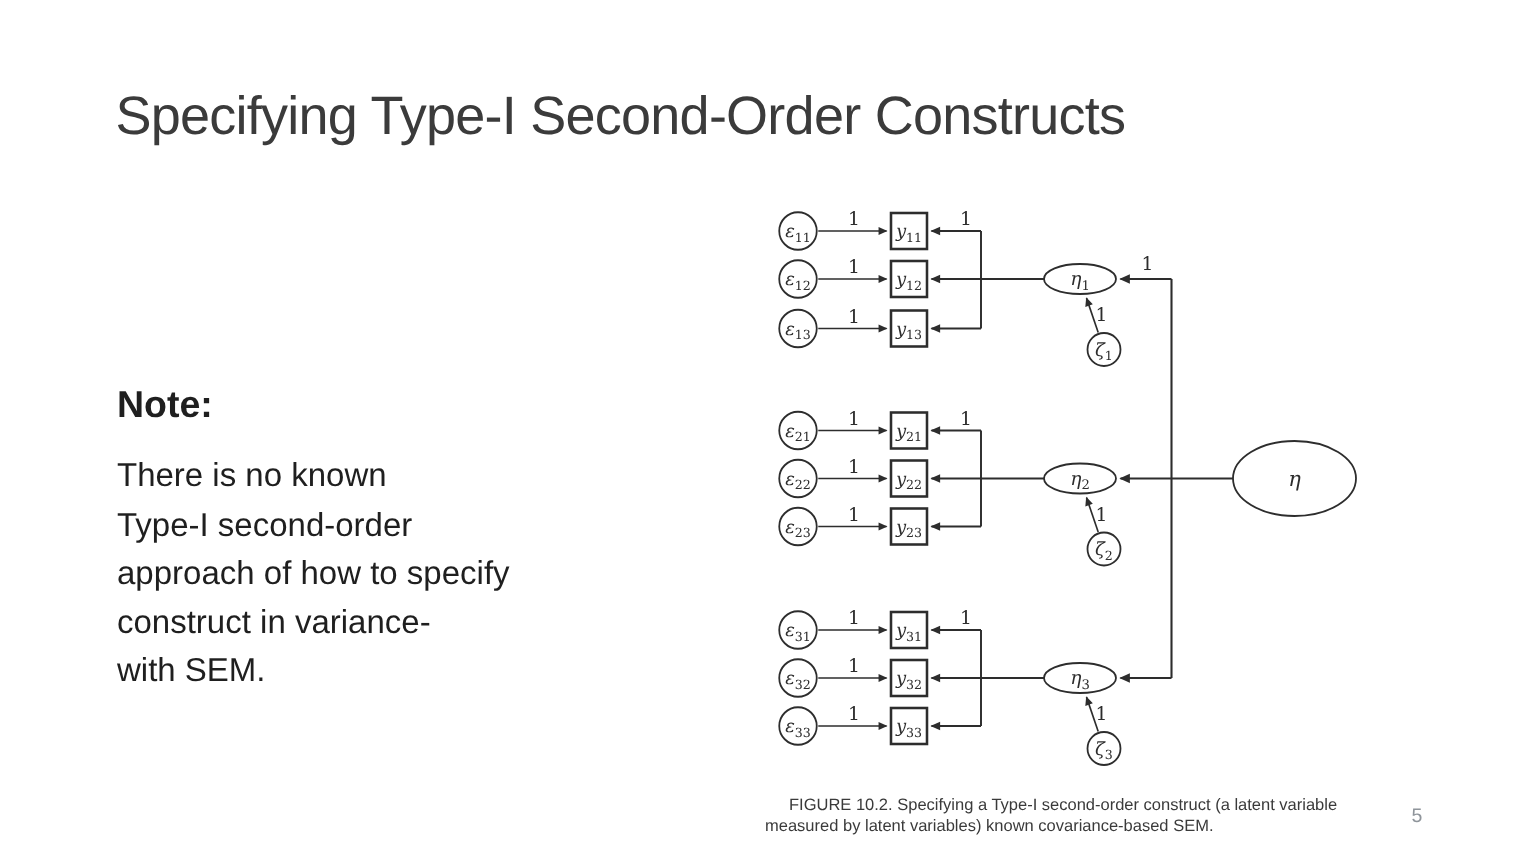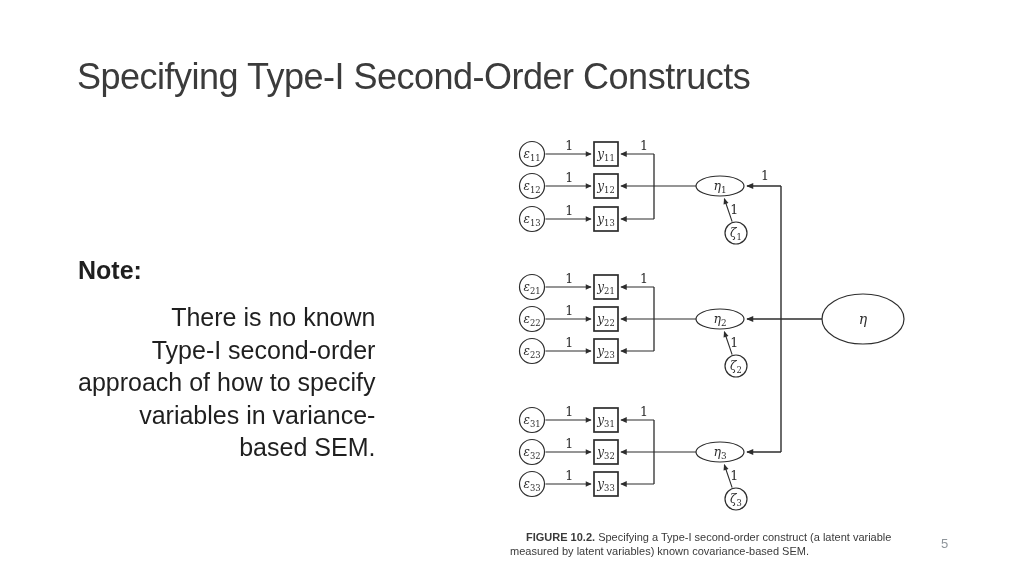--- a/index.html
+++ b/index.html
@@ -6,46 +6,46 @@
   .slide{
     position:relative;width:1024px;height:576px;background:#ffffff;
     font-family:"Liberation Sans",sans-serif;overflow:hidden;
   }
   .title{
     position:absolute;left:77px;top:56px;font-size:36px;font-weight:400;
     color:#3b3b3b;letter-spacing:-0.5px;white-space:nowrap;
   }
   .note{position:absolute;left:78px;top:218px;color:#1f1f1f;margin-top:36px;}
   .note-head{font-size:25px;font-weight:700;line-height:32px;margin-bottom:15px;}
-  .note-line{font-size:25px;line-height:32.5px;white-space:nowrap;text-align:right;}
+  .note-line{font-size:22px;line-height:32.5px;white-space:nowrap;}
   .diagram-svg{position:absolute;left:0;top:0;width:1024px;height:576px;}
   .caption{
     position:absolute;left:510px;top:530px;width:430px;
     font-size:11px;line-height:14px;color:#3a3a3a;
   }
-  .caption b{font-weight:700;padding-left:16px;}
+  .caption b{font-weight:400;padding-left:16px;}
   .page-number{
     position:absolute;left:941px;top:536px;font-size:13px;color:#8f959b;
   }
   svg text{user-select:none;}
 </style>
 </head>
 <body>
 
 <div class="slide">
 
   <div class="title">Specifying Type-I Second-Order Constructs</div>
 
   <div class="note">
     <div class="note-head">Note:</div>
     <div class="note-line">There is no known</div>
     <div class="note-line">Type-I second-order</div>
     <div class="note-line">approach of how to specify</div>
-    <div class="note-line">variables in variance-</div>
-    <div class="note-line">based SEM.</div>
+    <div class="note-line">construct in variance-</div>
+    <div class="note-line">with SEM.</div>
   </div>
 
   <svg class="diagram-svg" viewBox="0 0 1024 576">
       <defs>
         <marker id="ah" viewBox="0 0 10 10" refX="8" refY="5" markerWidth="7" markerHeight="6" orient="auto">
           <path d="M0,1 L9,5 L0,9 Z" fill="#2d2d2d"></path>
         </marker>
       </defs>
       <line x1="654" y1="154" x2="654" y2="219" stroke="#2d2d2d" stroke-width="1.3"></line>
       <text x="644" y="150" text-anchor="middle" font-size="12.5" fill="#2d2d2d" font-family="&quot;DejaVu Serif&quot;,&quot;Liberation Serif&quot;,serif">1</text>

